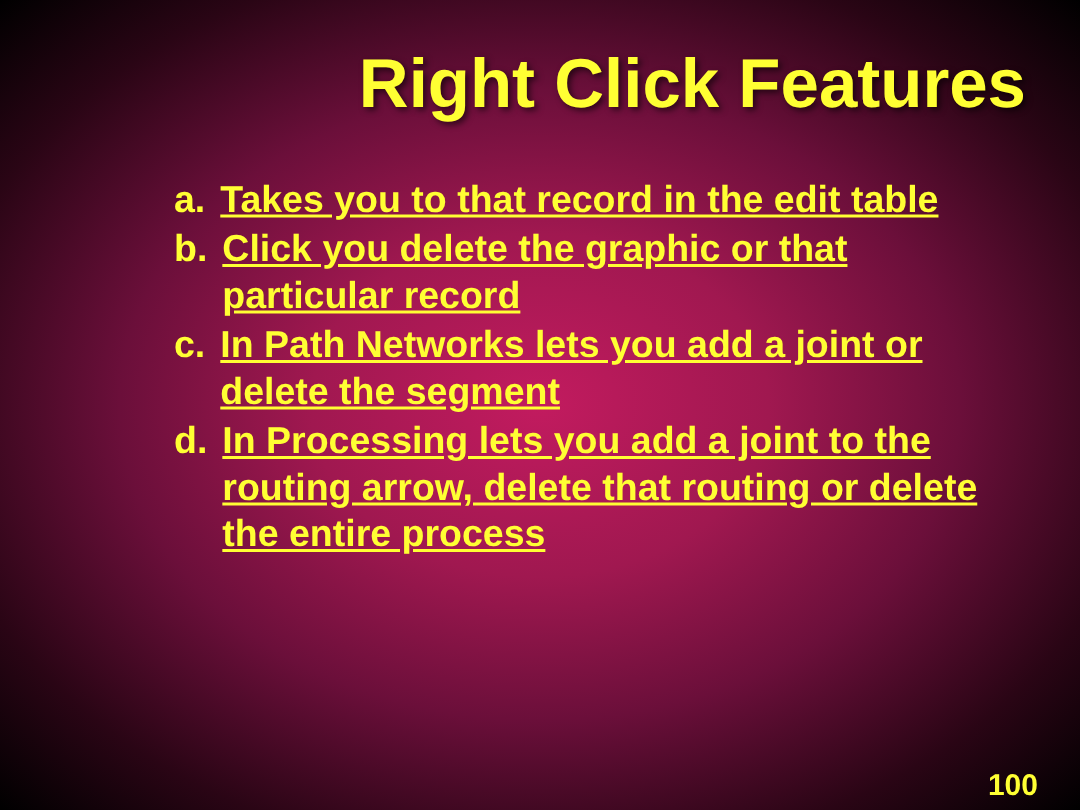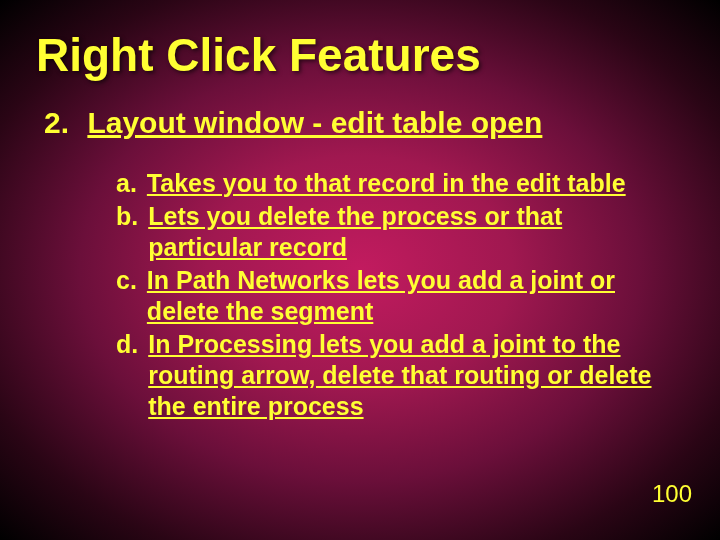--- a/index.html
+++ b/index.html
@@ -9,23 +9,23 @@
     height: 540px;
     background: radial-gradient(ellipse at center, #c21b5f 0%, #a01850 30%, #6b0f3a 55%, #2a0515 80%, #000000 100%);
     font-family: Arial, Helvetica, sans-serif;
     position: relative;
     padding: 28px 36px 0 36px;
   }
   .title {
     color: #ffff33;
     font-size: 46px;
     font-weight: bold;
-    text-align: left;
+    text-align: right;
     text-shadow: 2px 2px 4px rgba(0,0,0,0.6);
-    margin-bottom: 24px;
+    margin-bottom: 36px;
   }
   .heading {
     color: #ffff33;
     font-size: 30px;
     font-weight: bold;
     margin-left: 8px;
     margin-bottom: 28px;
   }
   .heading .num { display: inline-block; margin-right: 10px; }
   .heading .underlined { text-decoration: underline; }
@@ -42,45 +42,41 @@
   .item .body { display: inline; text-decoration: underline; }
   .item-wrap {
     display: flex;
     align-items: flex-start;
   }
   .item-wrap .letter { flex: 0 0 auto; margin-right: 10px; }
   .item-wrap .body { flex: 1 1 auto; }
   .page-number {
     position: absolute;
     right: 28px;
-    bottom: 32px;
+    bottom: 4px;
     color: #ffff33;
-    font-size: 24px;
-    font-weight: normal;
+    font-size: 20px;
+    font-weight: bold;
   }
 </style>
 </head>
 <body>
 
 <div class="slide">
   <h1 class="title">Right Click Features</h1>
 
-  <div class="heading">
-    <span class="num">2.</span>
-    <span class="underlined">Layout window - edit table open</span>
-  </div>
 
   <div class="items">
     <div class="item item-wrap">
       <span class="letter">a.</span>
       <span class="body">Takes you to that record in the edit table</span>
     </div>
     <div class="item item-wrap">
       <span class="letter">b.</span>
-      <span class="body">Lets you delete the process or that particular record</span>
+      <span class="body">Click you delete the graphic or that particular record</span>
     </div>
     <div class="item item-wrap">
       <span class="letter">c.</span>
       <span class="body">In Path Networks lets you add a joint or delete the segment</span>
     </div>
     <div class="item item-wrap">
       <span class="letter">d.</span>
       <span class="body">In Processing lets you add a joint to the routing arrow, delete that routing or delete the entire process</span>
     </div>
   </div>

